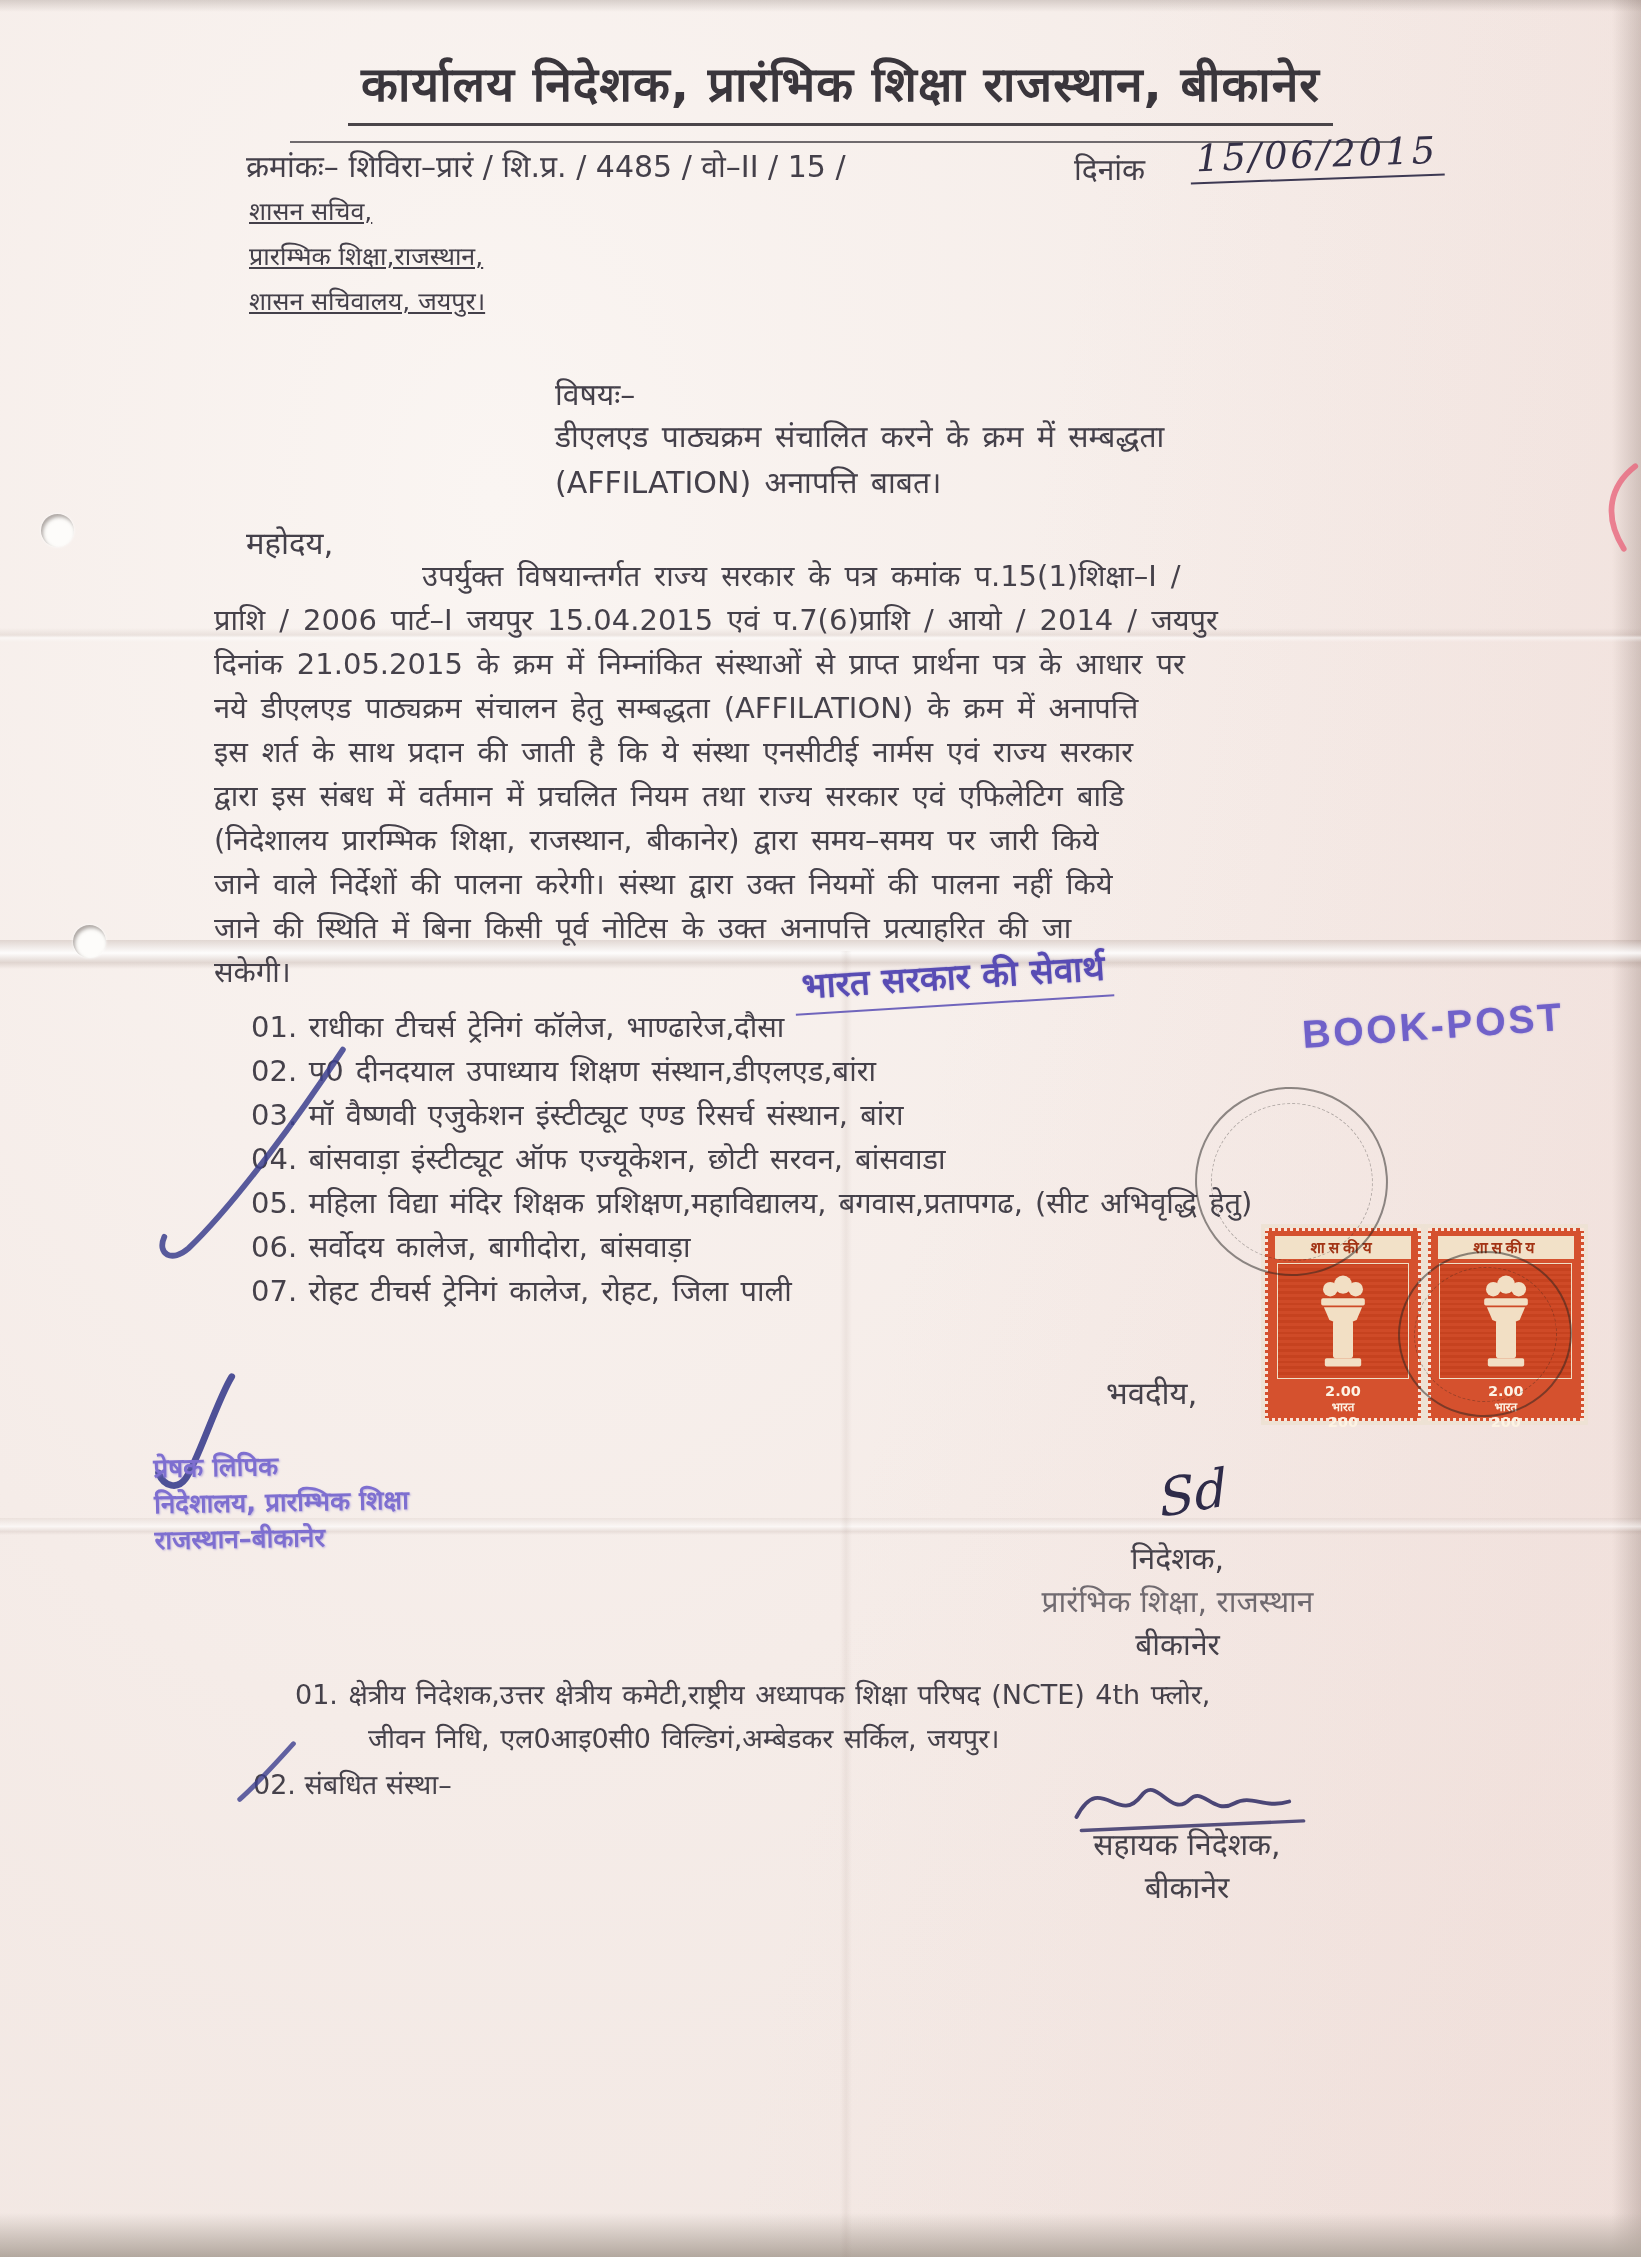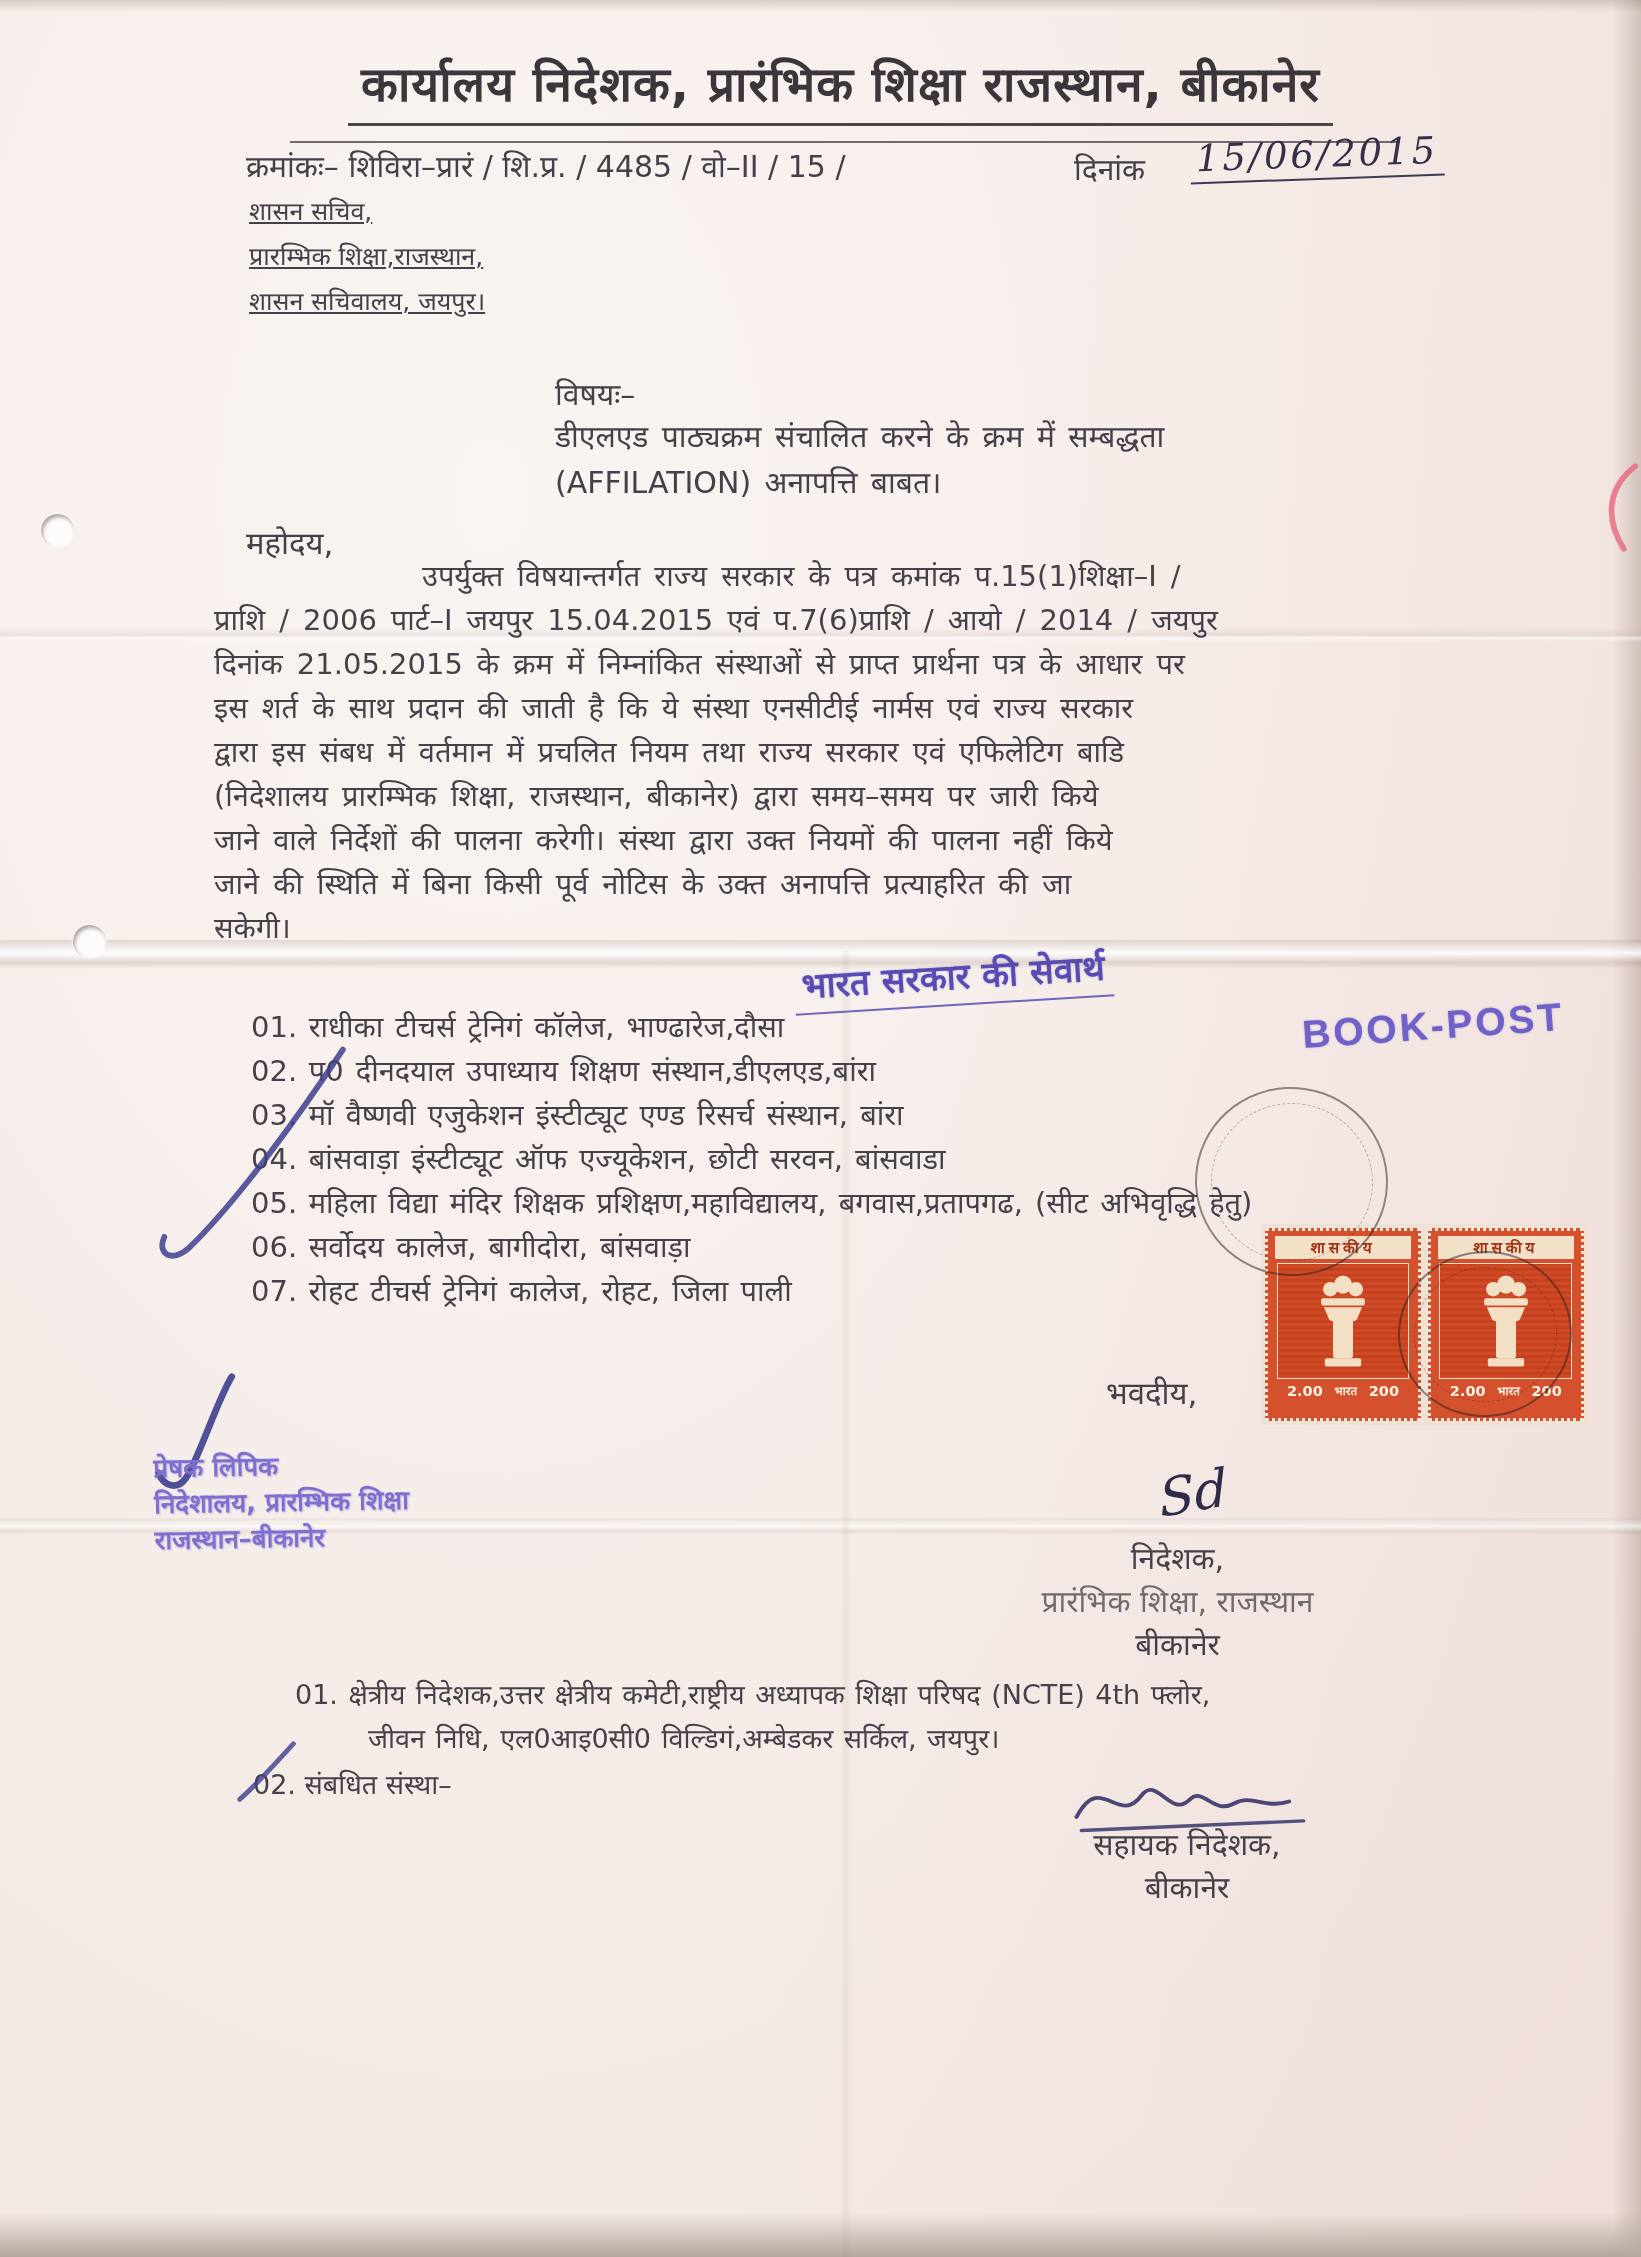--- a/index.html
+++ b/index.html
@@ -57,21 +57,21 @@
   .stamp-sender{position:absolute;left:154px;top:1448px;font-size:26px;line-height:36px;color:#7e6fd0;
     font-weight:bold;transform:rotate(-1deg);text-shadow:1px 1px 1.9px rgba(126,111,208,0.45);white-space:nowrap;}
   
   .revenue{position:absolute;left:1265px;top:1228px;display:flex;gap:6.8px;}
   .stamp{width:156px;height:193px;background:#d5512e;position:relative;
     box-shadow:0 0 0 3.9px #eee2d4;border:3.9px dotted rgba(255,246,236,0.9);box-sizing:border-box;}
   .stamp-top{margin:4.8px 6.8px 0;background:#f2e1c8;color:#a33415;font-size:15.4px;font-weight:bold;
     text-align:center;padding:1px 16px;letter-spacing:3.9px;}
   .stamp-mid{margin:3.9px 8.7px;height:114px;border:1.9px solid #f0dfc6;display:flex;align-items:center;justify-content:center;
     background:repeating-linear-gradient(0deg,#cf4a27 0 2.9px,#c6421f 2.9px 5.8px);}
-  .stamp-bot{display:flex;justify-content:space-between;align-items:center;margin:0 19px;color:#fdf3e4;font-size:14.5px;font-weight:bold;}
+  .stamp-bot{display:flex;justify-content:space-between;align-items:center;margin:0 11px;color:#fdf3e4;font-size:14.5px;font-weight:bold;flex-direction:column;}
   .stamp-bot .bharat{font-size:11.6px;}
   .postmark{position:absolute;border:2.9px solid rgba(35,33,32,0.5);border-radius:50%;pointer-events:none;}
   .postmark::after{content:"";position:absolute;left:13.5px;top:13.5px;right:13.5px;bottom:13.5px;
     border:1.9px dashed rgba(35,33,32,0.30);border-radius:50%;}
   .pm1{left:1195px;top:1087px;width:189px;height:185px;transform:rotate(8deg);}
   .pm2{left:1398px;top:1251px;width:170px;height:162px;transform:rotate(-6deg);}
   
   .closing{position:absolute;left:1106px;top:1371px;font-size:31px;color:#45414a;}
   .sd{position:absolute;left:1159px;top:1463px;font-size:52px;font-family:"DejaVu Serif",serif;
     font-style:italic;color:#2e2b49;transform:rotate(-10deg) skewX(-6deg);}
@@ -121,20 +121,21 @@
       <div class="nowrap">डीएलएड पाठ्यक्रम संचालित करने के क्रम में सम्बद्धता</div>
       <div class="nowrap">(AFFILATION) अनापत्ति बाबत।</div>
     </div>
   </div>
 
   <div class="salutation">महोदय,</div>
   <div class="body-para">
     <div class="bline indent">उपर्युक्त विषयान्तर्गत राज्य सरकार के पत्र कमांक प.15(1)शिक्षा–I /</div>
     <div class="bline">प्राशि / 2006  पार्ट–I  जयपुर  15.04.2015  एवं  प.7(6)प्राशि / आयो / 2014 / जयपुर</div>
     <div class="bline">दिनांक 21.05.2015 के क्रम में निम्नांकित संस्थाओं से प्राप्त प्रार्थना पत्र के आधार पर</div>
+    <div class="bline">नये डीएलएड पाठ्यक्रम संचालन हेतु सम्बद्धता (AFFILATION) के क्रम में अनापत्ति</div>
     <div class="bline">इस शर्त के साथ प्रदान की जाती है कि ये संस्था एनसीटीई नार्मस एवं राज्य सरकार</div>
     <div class="bline">द्वारा इस संबध में वर्तमान में प्रचलित नियम तथा राज्य सरकार एवं एफिलेटिग बाडि</div>
     <div class="bline">(निदेशालय प्रारम्भिक शिक्षा, राजस्थान, बीकानेर) द्वारा समय–समय पर जारी किये</div>
     <div class="bline">जाने वाले निर्देशों की पालना करेगी।  संस्था द्वारा उक्त नियमों की पालना नहीं किये</div>
     <div class="bline">जाने की स्थिति में बिना किसी पूर्व नोटिस के उक्त अनापत्ति प्रत्याहरित की जा</div>
     <div class="bline">सकेगी।</div>
   </div>
 
   <div class="stamp-seva">भारत सरकार की सेवार्थ</div>
   <div class="stamp-bookpost">BOOK-POST</div>

